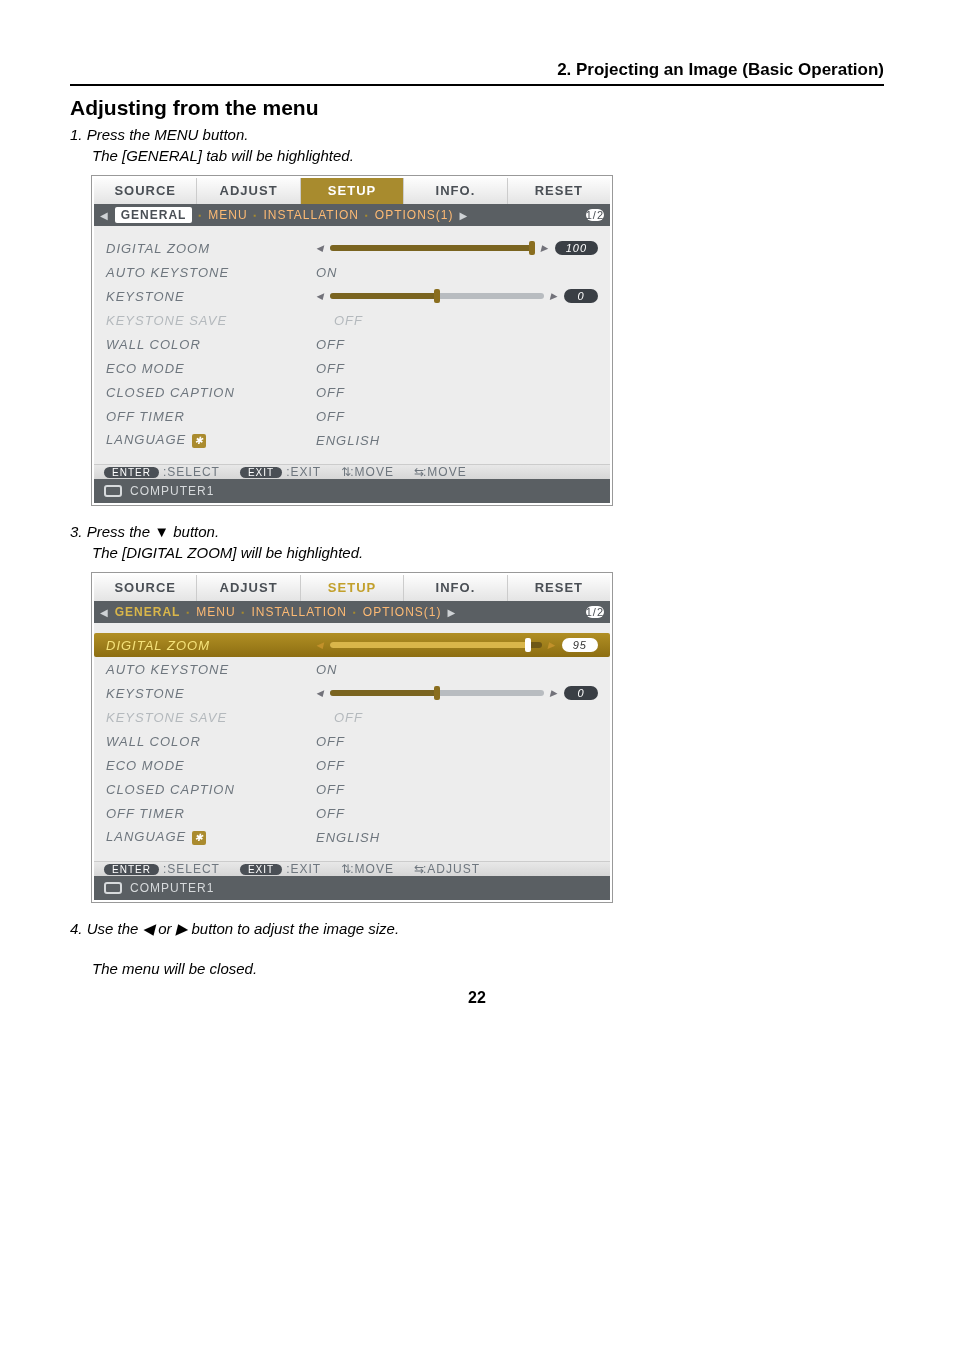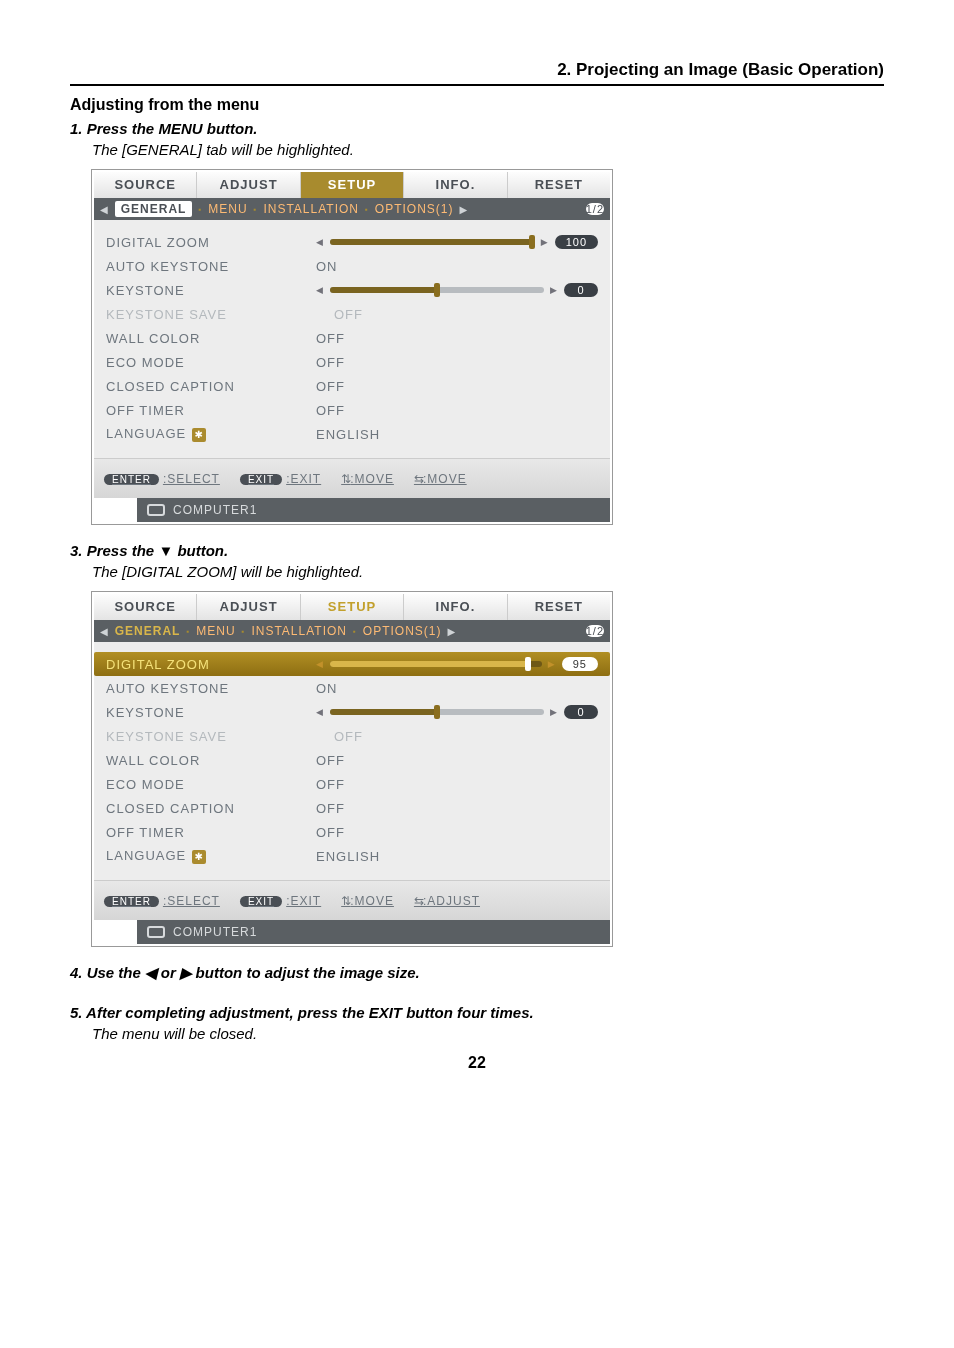--- a/index.html
+++ b/index.html
@@ -14,25 +14,25 @@
   .section-header {
     text-align: right;
     font-weight: bold;
     font-size: 17px;
     border-bottom: 2px solid #000;
     padding-bottom: 4px;
     margin-bottom: 10px;
   }
   .heading {
     font-weight: bold;
-    font-size: 16px;
+    font-size: 21px;
     margin-bottom: 6px;
   }
   .step {
-    font-weight: bold;
+    font-weight: normal;
     font-style: italic;
     font-size: 15px;
     margin-bottom: 4px;
   }
   .note {
     font-style: italic;
     font-size: 15px;
     margin-left: 22px;
     margin-bottom: 12px;
   }
@@ -102,20 +102,21 @@
   .osd-body {
     background: #ededed;
     padding: 10px 12px 12px 12px;
   }
   .osd-row {
     display: flex;
     align-items: center;
     height: 24px;
     color: #6e767e;
     font-size: 13px;
+    font-style: italic;
   }
   .osd-row.dim { color: #b4b9bd; gap: 18px; }
   .osd-row.selected {
     background: linear-gradient(#b18f24,#8d6e12);
     color: #fff;
     margin: 0 -12px;
     padding: 0 12px;
     border-radius: 2px;
   }
   .osd-label { width: 210px; }
@@ -166,49 +167,47 @@
     background: #aa8b2e;
     color: #fff;
     font-size: 10px;
     text-align: center;
     line-height: 14px;
     margin-left: 6px;
     border-radius: 2px;
   }
   .osd-footer1 {
     background: linear-gradient(#e8e8e8,#d6d6d6);
-    height: 40px;
+    height: 15px;
     display: flex;
     align-items: center;
     padding: 0 10px;
     gap: 20px;
     color: #6e767e;
     font-size: 12px;
     border-top: 1px solid #ccc;
-    text-decoration: underline;
   }
   .pill {
     background: #4a4f55;
     color: #fff;
     border-radius: 9px;
     padding: 0 8px;
     font-size: 10px;
     margin-right: 4px;
   }
   .arrows { letter-spacing: -1px; }
   .osd-footer2 {
     background: #5a5f63;
     color: #d7dadc;
     height: 22px;
     display: flex;
     align-items: center;
     padding: 12px 10px;
     gap: 8px;
     font-size: 12px;
-    margin-left: 43px;
   }
   .src-icon {
     display: inline-block;
     width: 18px;
     height: 12px;
     border: 2px solid #d7dadc;
     border-radius: 3px;
     position: relative;
   }
   .page-number {
@@ -412,17 +411,16 @@
     <span><span class="arrows">⇆</span><span>:ADJUST</span></span>
   </div>
   <div class="osd-footer2">
     <span class="src-icon"></span>
     <span>COMPUTER1</span>
   </div>
 </div>
 
 <div class="step block-space">4.  Use the ◀ or ▶ button to adjust the image size.</div>
 
-<div class="step">5.  After completing adjustment, press the EXIT button four times.</div>
 <div class="note">The menu will be closed.</div>
 
 <div class="page-number">22</div>
 </div>
 
 </body></html>

